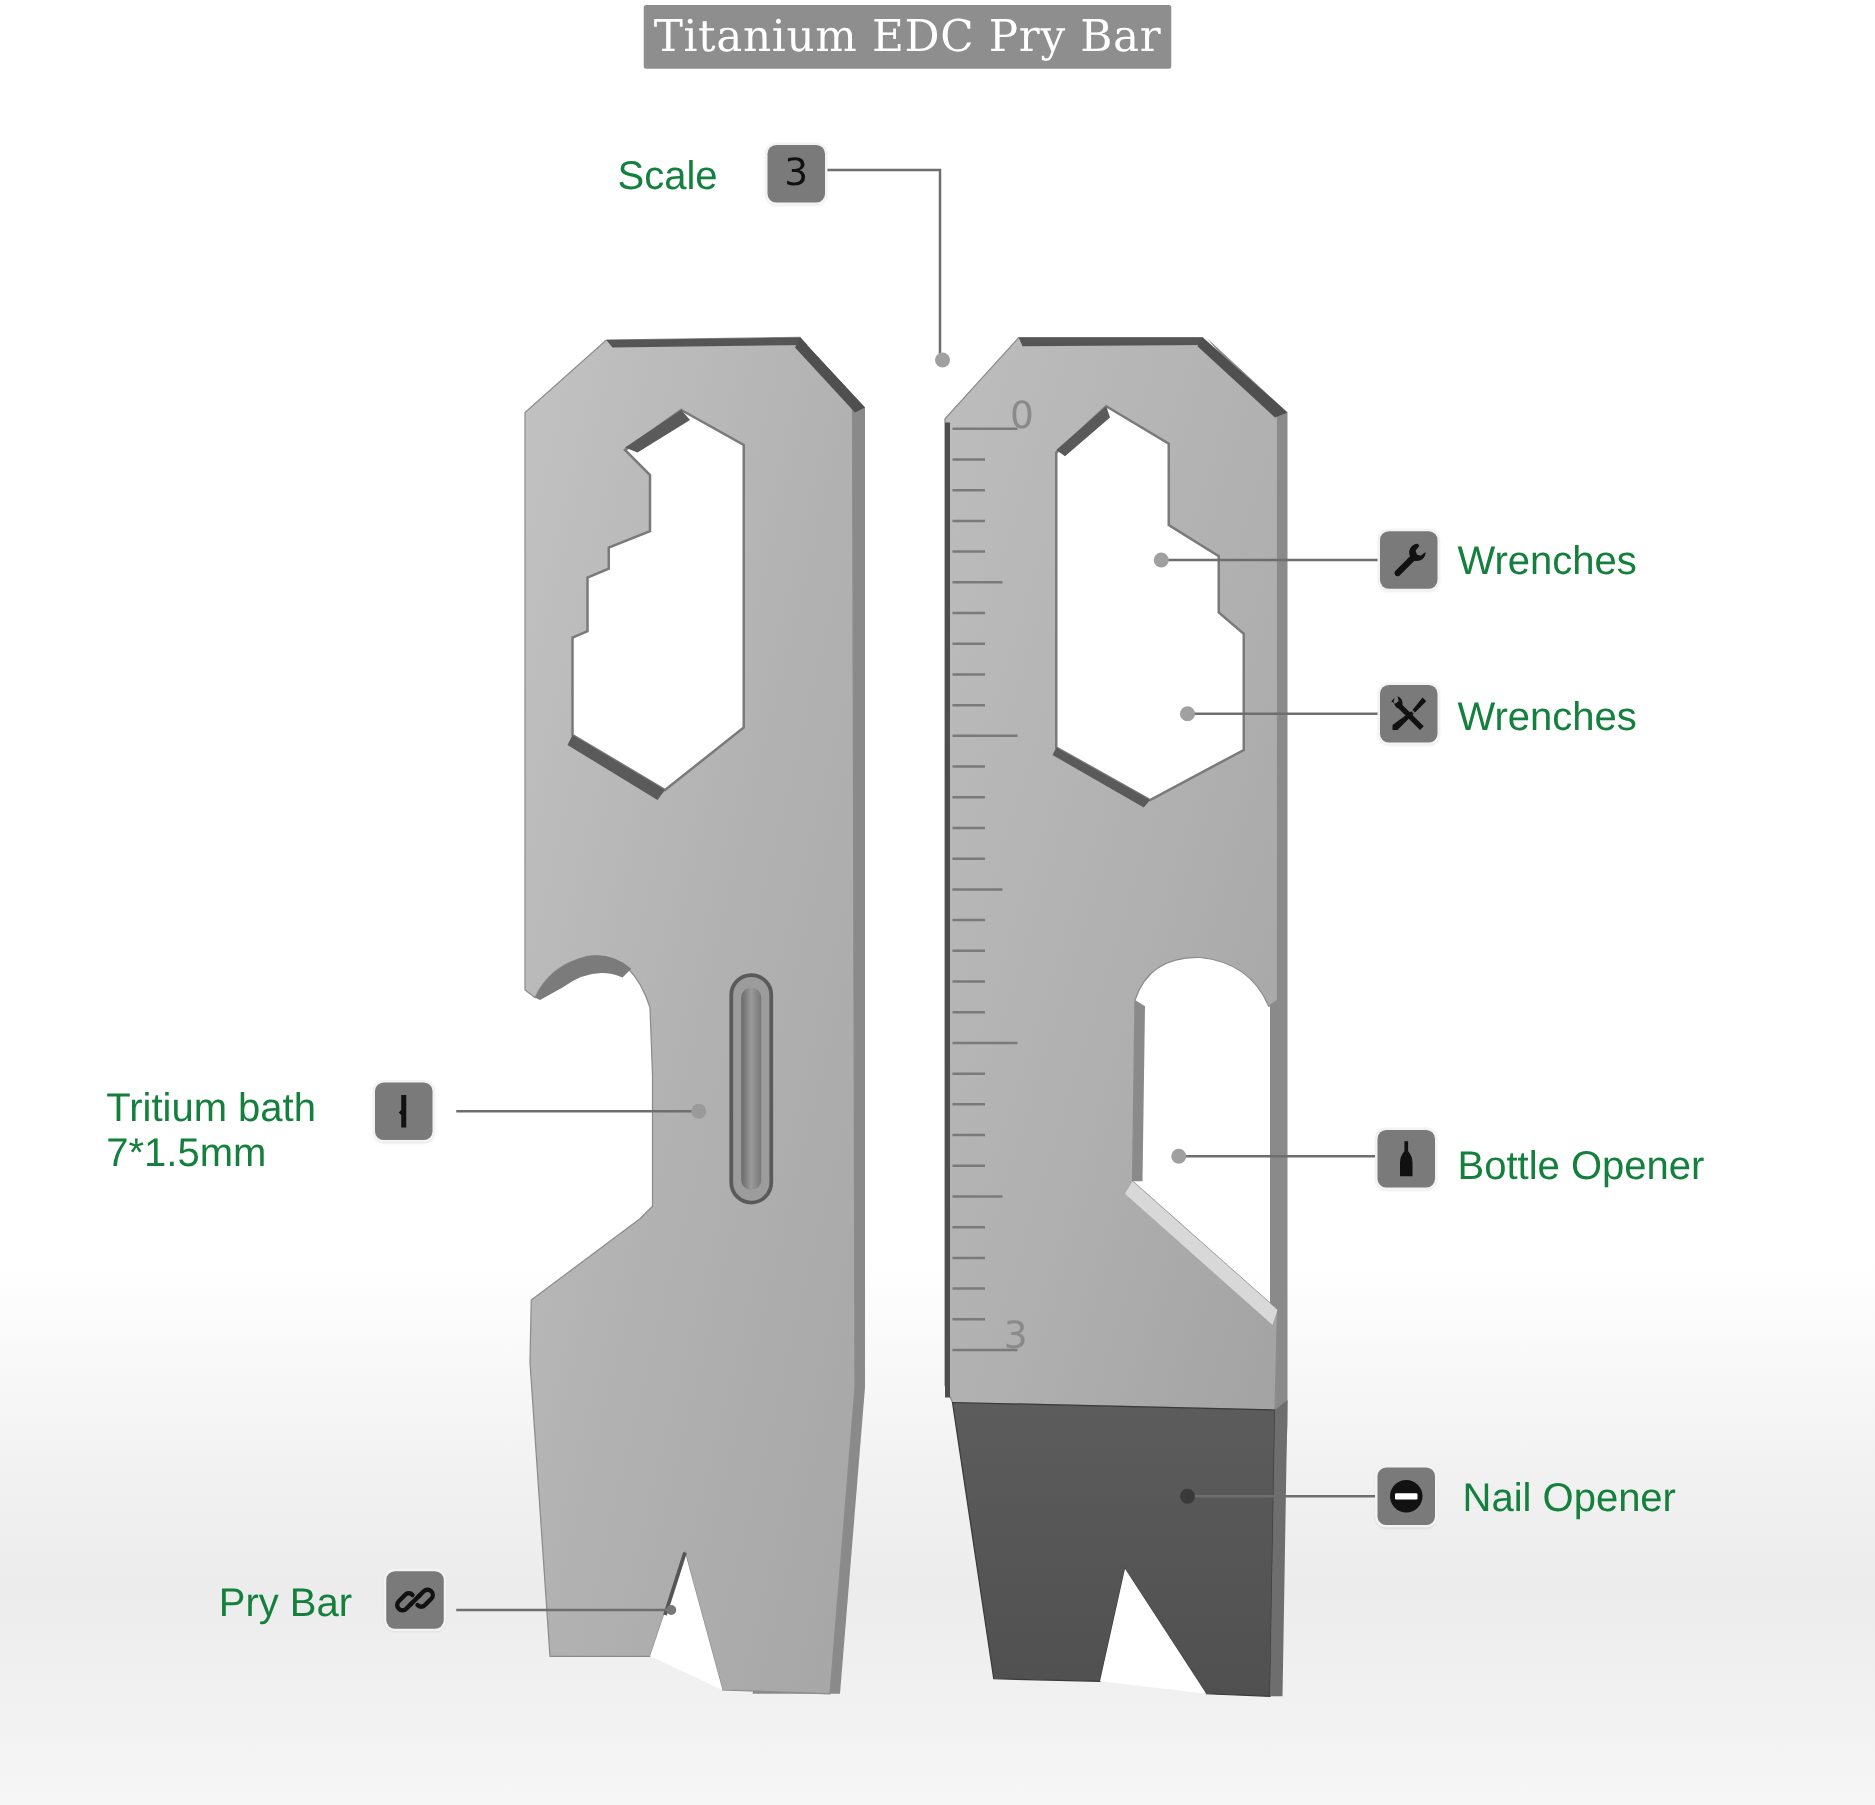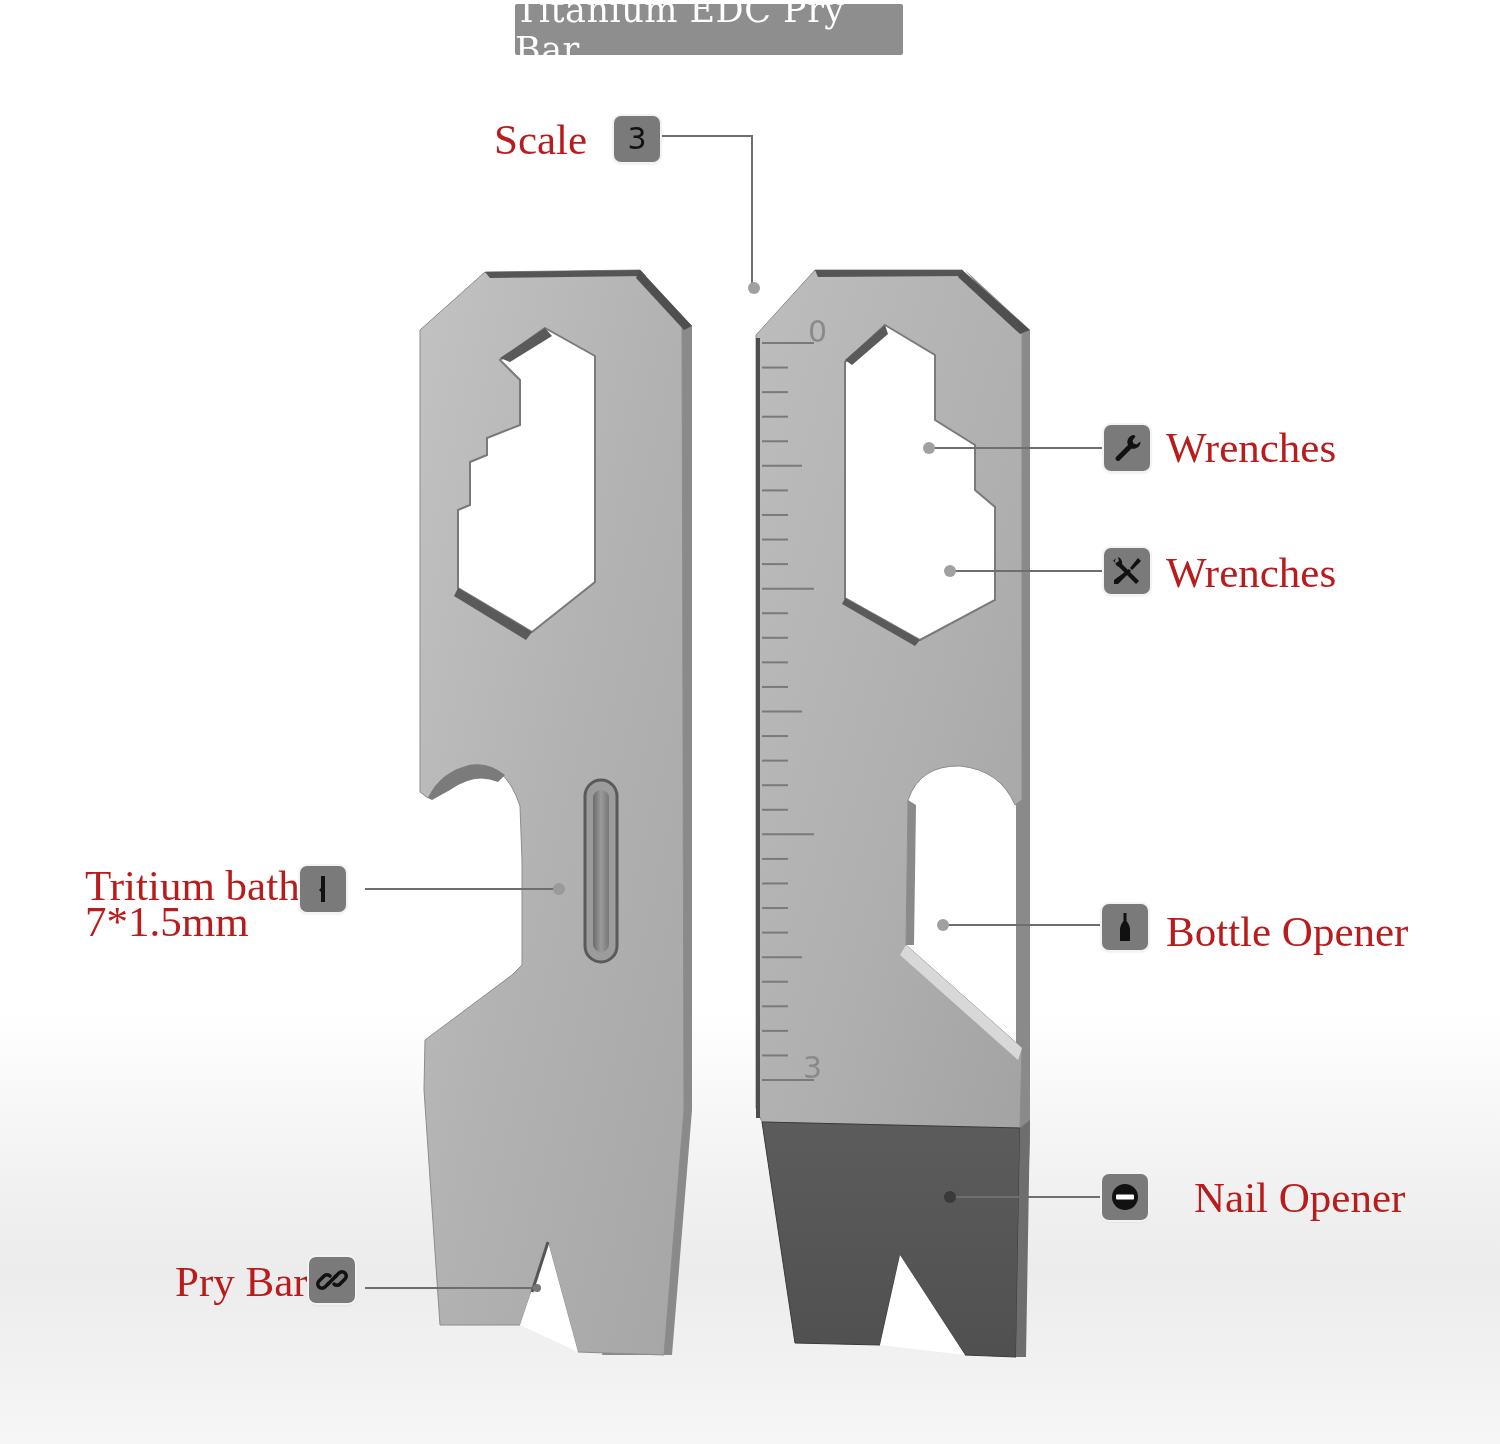--- a/index.html
+++ b/index.html
@@ -2,30 +2,30 @@
 <html><head>
 <meta charset="utf-8">
 <style>
   html, body { margin: 0; padding: 0; }
   body {
     width: 1500px; height: 1444px; position: relative; overflow: hidden;
     background: linear-gradient(180deg, #ffffff 0%, #ffffff 70%, #f1f1f1 82%, #ececec 88%, #f6f6f6 100%);
     font-family: "DejaVu Sans", sans-serif;
   }
   .title-banner {
-    position: absolute; left: 515px; top: 4px; width: 388px; height: 51px;
+    position: absolute; left: 515px; top: 4px; width: 422px; height: 51px;
     background: #8e8e8e; border-radius: 2px;
     display: flex; align-items: center; justify-content: center;
   }
   .title-banner span {
     color: #ffffff; font-family: "DejaVu Serif", serif; font-size: 35px; letter-spacing: 0.5px;
   }
   .label {
-    position: absolute; color: #b91c1c; font-size: 43px; line-height: 36px;
-    font-family: Liberation Serif, serif; white-space: nowrap;
+    position: absolute; color: #15803d; font-size: 32px; line-height: 36px;
+    font-family: Liberation Sans, sans-serif; white-space: nowrap;
   }
   .badge {
     position: absolute; width: 46px; height: 46px; border-radius: 7px;
     background: #7a7a7a; box-shadow: 0 0 0 2px #f3f3f3, 0 1px 3px rgba(0,0,0,0.25);
     display: flex; align-items: center; justify-content: center;
   }
   .badge svg { width: 34px; height: 34px; }
   .badge .digit { font-size: 30px; color: #111; font-family: "DejaVu Sans", sans-serif; line-height: 1; }
   #diagram { position: absolute; left: 0; top: 0; }
 </style>
@@ -198,21 +198,21 @@
     </svg>
 </div>
 <div class="label" style="left:1166px; top:914px;">Bottle Opener</div>
 
 <div class="badge" style="left:1102px; top:1174px;">
   <svg viewBox="0 0 34 34">
       <circle cx="17" cy="17" r="13" fill="#111"></circle>
       <rect x="8" y="14.5" width="18" height="5" rx="1" fill="#ffffff"></rect>
     </svg>
 </div>
-<div class="label" style="left:1170px; top:1180px;margin-left:24px;">Nail Opener</div>
+<div class="label" style="left:1170px; top:1180px;">Nail Opener</div>
 
 <div class="label" style="left:175px; top:1264px;text-align:center;">Pry Bar</div>
 <div class="badge" style="left:309px; top:1257px;">
   <svg viewBox="0 0 34 34" fill="none" stroke="#111" stroke-width="3.5" stroke-linecap="round">
     <path d="M 14,20 L 10,24 a 4,4 0 0 1 -6,-6 l 5,-5 a 4,4 0 0 1 6,0"></path>
     <path d="M 20,14 L 24,10 a 4,4 0 0 1 6,6 l -5,5 a 4,4 0 0 1 -6,0"></path>
     <path d="M 13,21 L 21,13"></path>
   </svg>
 </div>
 

